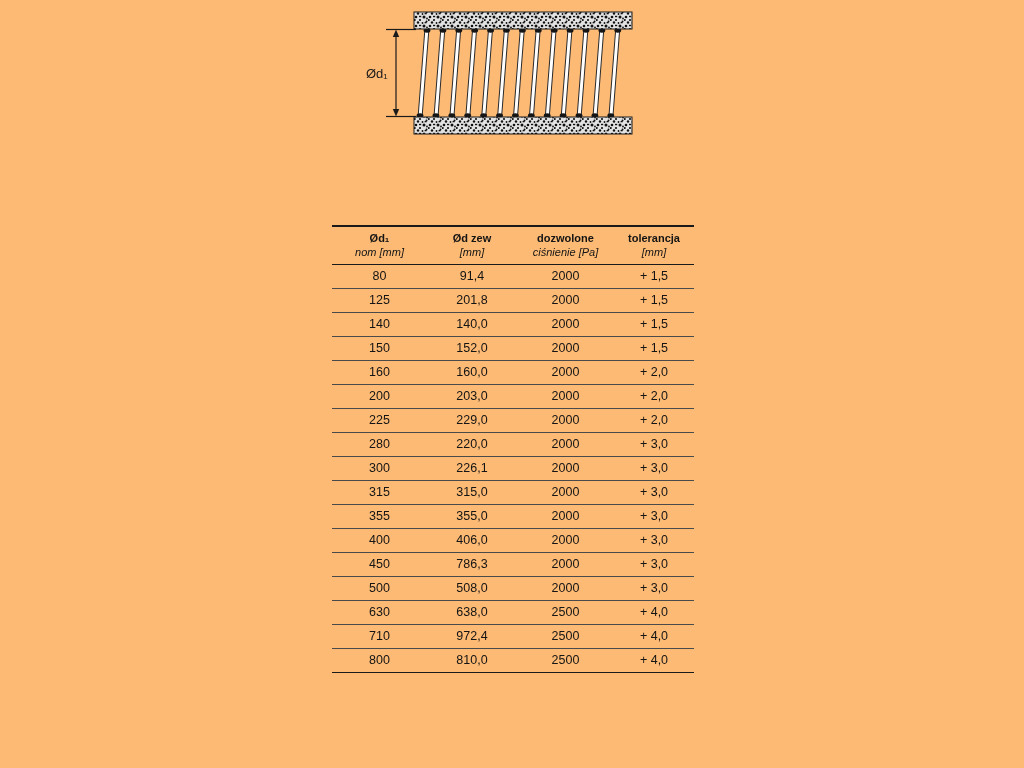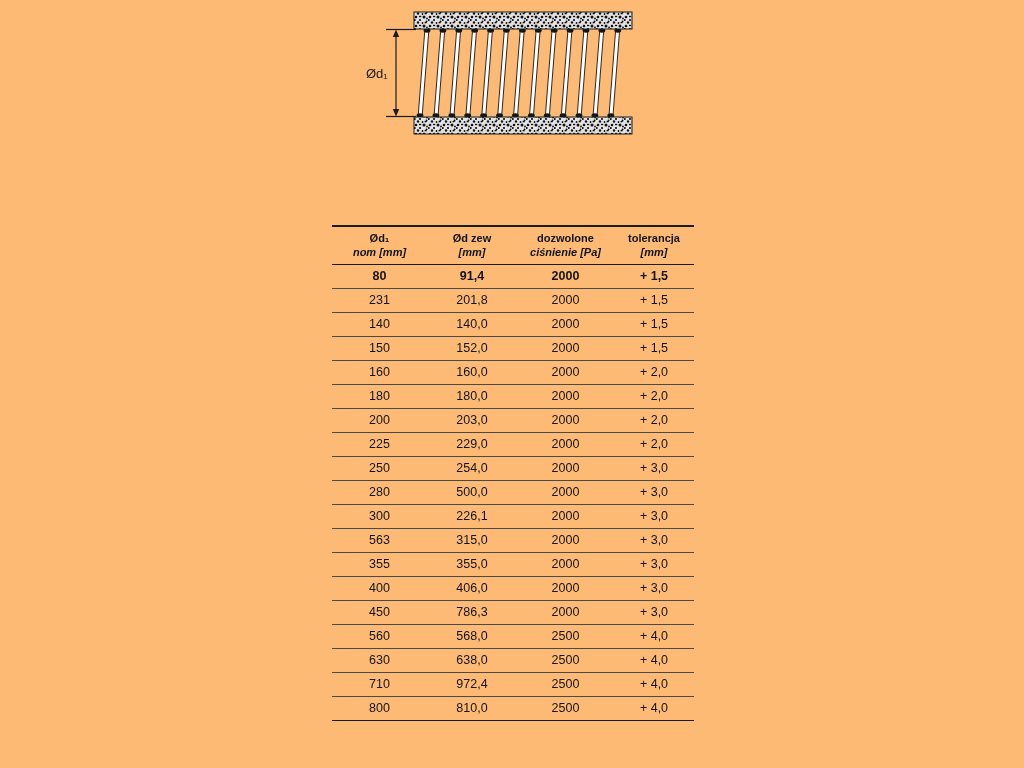--- a/index.html
+++ b/index.html
@@ -59,32 +59,32 @@
     font-size: 11px;
     font-weight: bold;
     text-align: center;
     vertical-align: middle;
     border-bottom: 1.5px solid #1a1a1a;
     color: #141414;
     line-height: 1.25;
   }
   .hdr-sub {
     font-style: italic;
-    font-weight: 700;
+    font-weight: 400;
   }
   table.spec td {
     padding: 3px 0;
     height: 17px;
     font-size: 12.5px;
     text-align: center;
     vertical-align: middle;
     border-top: 1px solid #4a4a4a;
     color: #141414;
   }
-  table.spec tbody tr:first-child td { border-top: none; font-weight: bold; }
+  table.spec tbody tr:first-child td { border-top: none; }
 </style>
 </head>
 <body>
 
 <div class="page">
 
   <div class="diagram-wrap">
     <svg width="282" height="140" viewBox="0 0 282 140">
       <defs>
         <pattern id="speckle" width="14" height="9" patternUnits="userSpaceOnUse">
@@ -187,21 +187,21 @@
       </tr>
     </thead>
     <tbody>
         <tr>
           <td>80</td>
           <td>91,4</td>
           <td>2000</td>
           <td>+ 1,5</td>
         </tr>
         <tr>
-          <td>231</td>
+          <td>125</td>
           <td>201,8</td>
           <td>2000</td>
           <td>+ 1,5</td>
         </tr>
         <tr>
           <td>140</td>
           <td>140,0</td>
           <td>2000</td>
           <td>+ 1,5</td>
         </tr>
@@ -211,57 +211,45 @@
           <td>2000</td>
           <td>+ 1,5</td>
         </tr>
         <tr>
           <td>160</td>
           <td>160,0</td>
           <td>2000</td>
           <td>+ 2,0</td>
         </tr>
         <tr>
-          <td>180</td>
-          <td>180,0</td>
-          <td>2000</td>
-          <td>+ 2,0</td>
-        </tr>
-        <tr>
           <td>200</td>
           <td>203,0</td>
           <td>2000</td>
           <td>+ 2,0</td>
         </tr>
         <tr>
           <td>225</td>
           <td>229,0</td>
           <td>2000</td>
           <td>+ 2,0</td>
         </tr>
         <tr>
-          <td>250</td>
-          <td>254,0</td>
-          <td>2000</td>
-          <td>+ 3,0</td>
-        </tr>
-        <tr>
           <td>280</td>
-          <td>500,0</td>
+          <td>220,0</td>
           <td>2000</td>
           <td>+ 3,0</td>
         </tr>
         <tr>
           <td>300</td>
           <td>226,1</td>
           <td>2000</td>
           <td>+ 3,0</td>
         </tr>
         <tr>
-          <td>563</td>
+          <td>315</td>
           <td>315,0</td>
           <td>2000</td>
           <td>+ 3,0</td>
         </tr>
         <tr>
           <td>355</td>
           <td>355,0</td>
           <td>2000</td>
           <td>+ 3,0</td>
         </tr>
@@ -271,24 +259,24 @@
           <td>2000</td>
           <td>+ 3,0</td>
         </tr>
         <tr>
           <td>450</td>
           <td>786,3</td>
           <td>2000</td>
           <td>+ 3,0</td>
         </tr>
         <tr>
-          <td>560</td>
-          <td>568,0</td>
-          <td>2500</td>
-          <td>+ 4,0</td>
+          <td>500</td>
+          <td>508,0</td>
+          <td>2000</td>
+          <td>+ 3,0</td>
         </tr>
         <tr>
           <td>630</td>
           <td>638,0</td>
           <td>2500</td>
           <td>+ 4,0</td>
         </tr>
         <tr>
           <td>710</td>
           <td>972,4</td>

